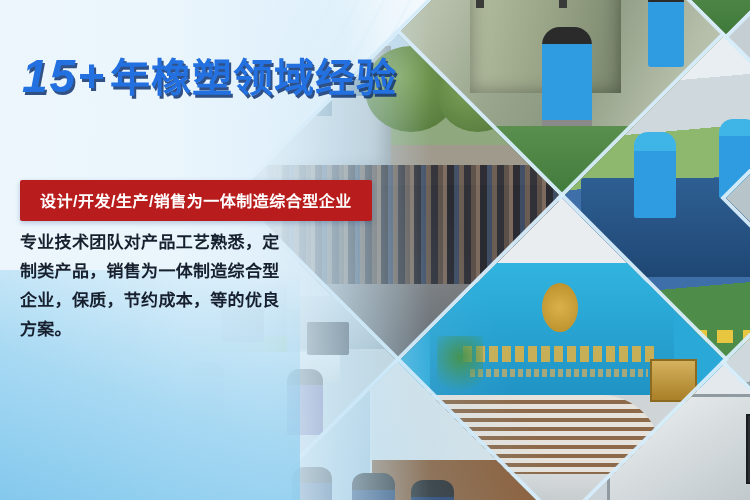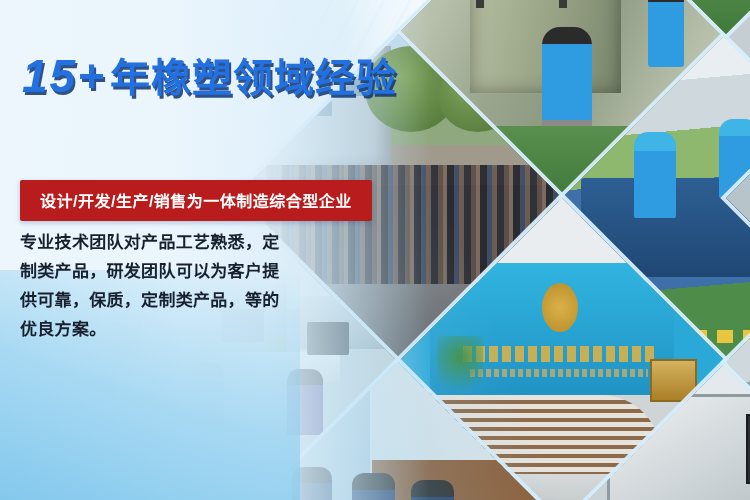--- a/index.html
+++ b/index.html
@@ -374,17 +374,17 @@
 
   <div class="text-wrap">
 
     <div class="headline">
       <span class="num">15+</span><span>年橡塑领域经验</span>
     </div>
 
 
     <div class="pill">设计/开发/生产/销售为一体制造综合型企业</div>
 
-    <div class="body">专业技术团队对产品工艺熟悉，定制类产品，研发团队可以为客户提供可靠，保质，定制类产品，等的优良方案。</div>
+    <div class="body">专业技术团队对产品工艺熟悉，定制类产品，销售为一体制造综合型企业，保质，节约成本，等的优良方案。</div>
 
   </div>
 
 </div>
 
 </body></html>

